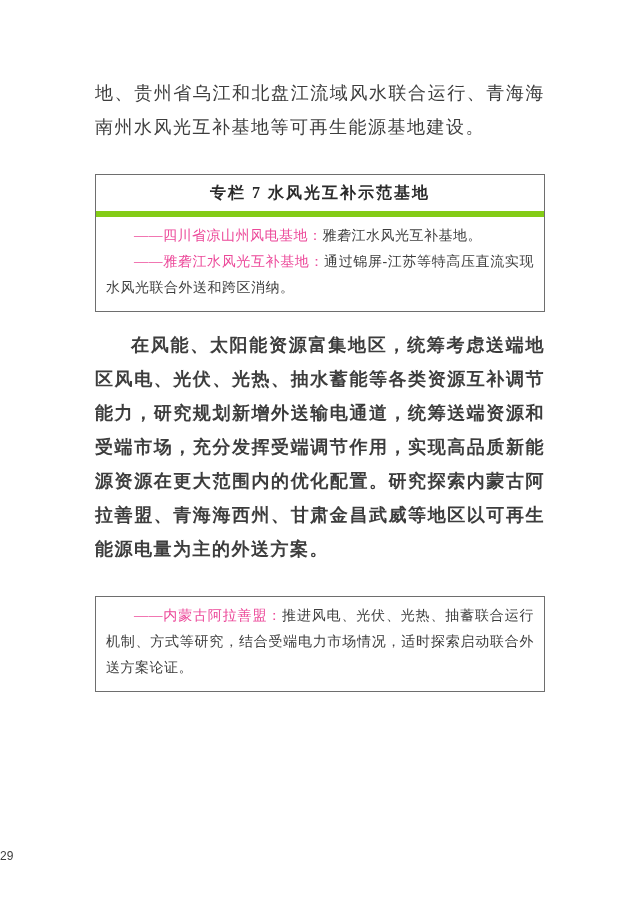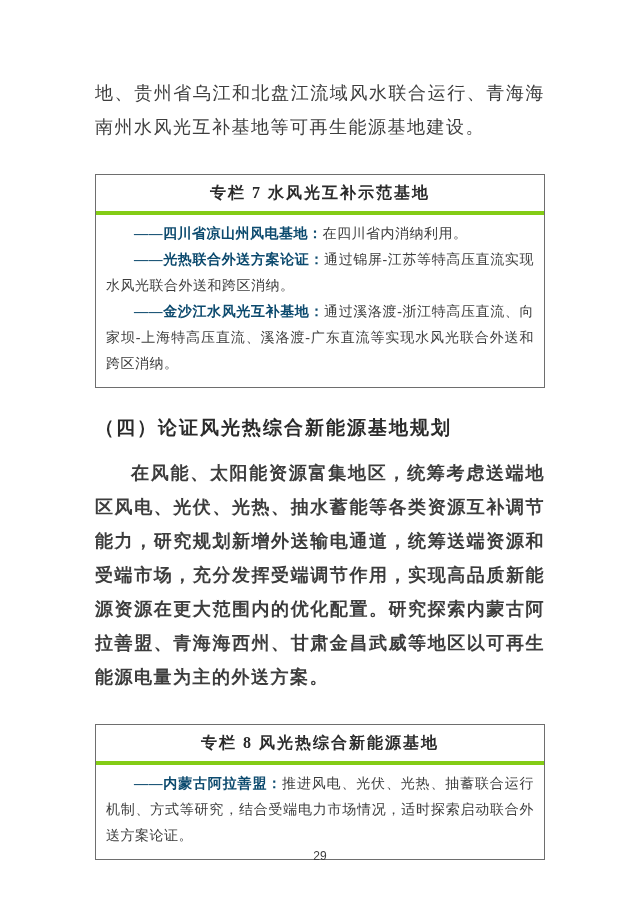--- a/index.html
+++ b/index.html
@@ -43,44 +43,44 @@
     margin-top: 30px;
     background: #ffffff;
   }
   .box-title {
     text-align: center;
     font-size: 16px;
     font-weight: bold;
     color: #2b2b2b;
     letter-spacing: 2px;
     padding: 8px 0 7px 0;
-    border-bottom: 4px solid #84cc16;
+    border-bottom: 6px solid #84cc16;
   }
   .box-body {
     padding: 6px 10px 10px 10px;
   }
   .box-item {
     margin: 0;
     font-size: 14px;
     line-height: 26px;
     letter-spacing: 0.5px;
     text-indent: 2em;
     text-align: justify;
     color: #3d3d3d;
   }
   .box-item .lead {
-    font-weight: bold;
-    color: #0c4a6e;
+    font-weight: normal;
+    color: #ec4899;
   }
   .page-number {
     position: absolute;
     bottom: 42px;
     left: 0;
     width: 100%;
-    text-align: center;
+    text-align: left;
     font-size: 12px;
     color: #3d3d3d;
     letter-spacing: 0;
     font-family: "Liberation Sans", "DejaVu Sans", sans-serif;
   }
   .body-para {
     margin-top: 16px;
     font-weight: bold;
   }
   .heading + .body-para {
@@ -90,32 +90,29 @@
 </head>
 <body>
 
 <div class="page">
 
   <p class="para">地、贵州省乌江和北盘江流域风水联合运行、青海海南州水风光互补基地等可再生能源基地建设。</p>
 
   <div class="box">
     <div class="box-title">专栏 7 水风光互补示范基地</div>
     <div class="box-body">
-      <p class="box-item"><span class="lead">——四川省凉山州风电基地：</span><span>在四川省内消纳利用。</span></p>
-      <p class="box-item"><span class="lead">——光热联合外送方案论证：</span><span>通过锦屏-江苏等特高压直流实现水风光联合外送和跨区消纳。</span></p>
-      <p class="box-item"><span class="lead">——金沙江水风光互补基地：</span><span>通过溪洛渡-浙江特高压直流、向家坝-上海特高压直流、溪洛渡-广东直流等实现水风光联合外送和跨区消纳。</span></p>
+      <p class="box-item"><span class="lead">——四川省凉山州风电基地：</span><span>雅砻江水风光互补基地。</span></p>
+      <p class="box-item"><span class="lead">——雅砻江水风光互补基地：</span><span>通过锦屏-江苏等特高压直流实现水风光联合外送和跨区消纳。</span></p>
     </div>
   </div>
 
-  <h3 class="heading">（四）论证风光热综合新能源基地规划</h3>
 
   <p class="para indent body-para">在风能、太阳能资源富集地区，统筹考虑送端地区风电、光伏、光热、抽水蓄能等各类资源互补调节能力，研究规划新增外送输电通道，统筹送端资源和受端市场，充分发挥受端调节作用，实现高品质新能源资源在更大范围内的优化配置。研究探索内蒙古阿拉善盟、青海海西州、甘肃金昌武威等地区以可再生能源电量为主的外送方案。</p>
 
   <div class="box">
-    <div class="box-title">专栏 8 风光热综合新能源基地</div>
     <div class="box-body">
       <p class="box-item"><span class="lead">——内蒙古阿拉善盟：</span><span>推进风电、光伏、光热、抽蓄联合运行机制、方式等研究，结合受端电力市场情况，适时探索启动联合外送方案论证。</span></p>
 
     </div>
   </div>
 
   <div class="page-number">29</div>
 
 </div>
 

